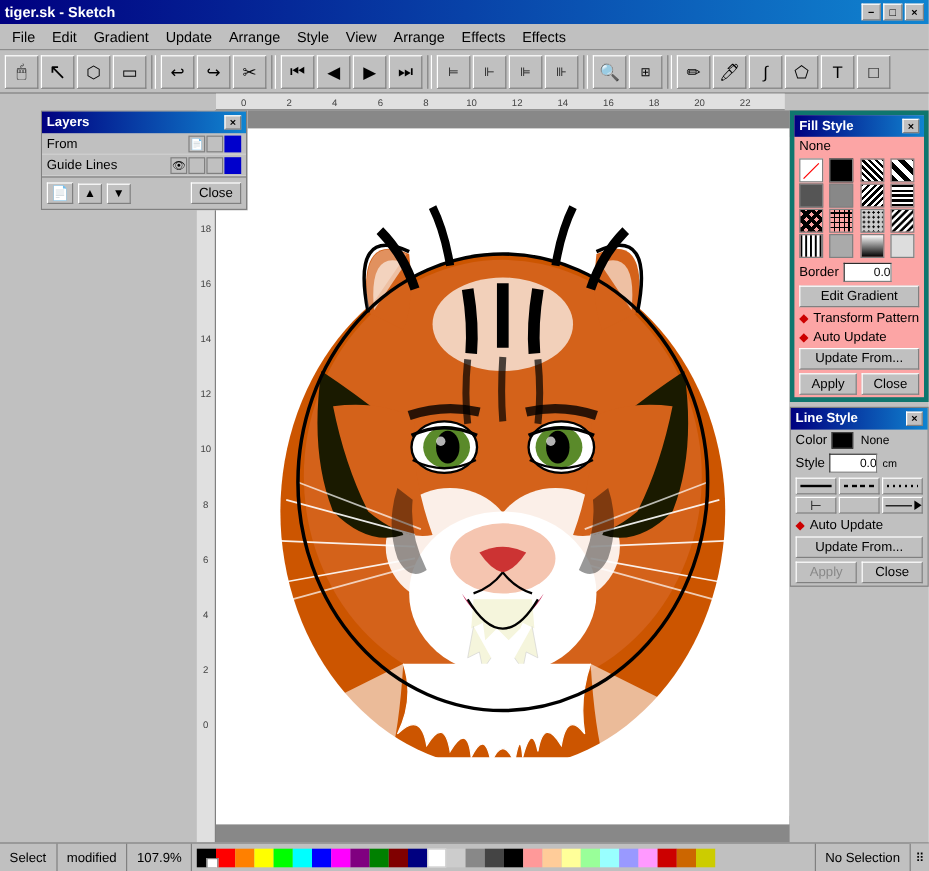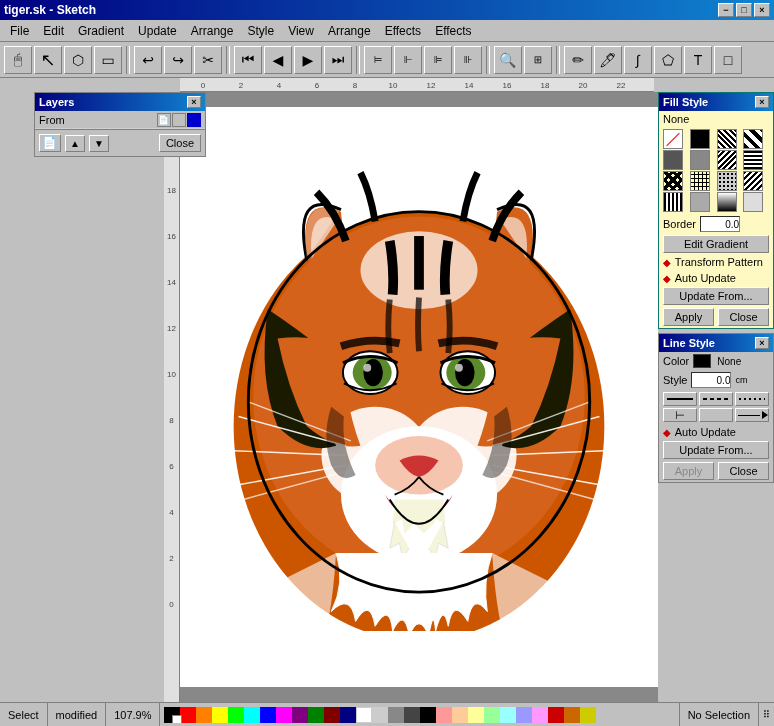--- a/index.html
+++ b/index.html
@@ -156,22 +156,22 @@
     .right-panels {
       width: 120px;
       min-width: 120px;
       display: flex;
       flex-direction: column;
       gap: 0;
     }
 
     
     .fill-panel {
-      background: #fef9c3;
-      border: 1px solid #0f766e;
+      background: #fca5a5;
+      border: 4px solid #0f766e;
       margin-bottom: 4px;
     }
     .border-row {
       display: flex;
       align-items: center;
       padding: 2px 4px;
       gap: 4px;
       font-size: 11px;
     }
     .border-input {
@@ -608,20 +608,29 @@
 
     <div class="layer-row">
       <span class="layer-name">From</span>
       <div style="display:flex;gap:1px;align-items:center;">
         <div style="width:14px;height:14px;border:1px solid #808080;background:#c0c0c0;display:flex;align-items:center;justify-content:center;font-size:9px;">📄</div>
         <div style="width:14px;height:14px;border:1px solid #808080;background:#c0c0c0;"></div>
         <div style="width:14px;height:14px;background:#0000cc;"></div>
       </div>
     </div>
 
+    <div class="layer-row">
+      <span class="layer-name">Guide Lines</span>
+      <div style="display:flex;gap:1px;align-items:center;">
+        <div style="width:14px;height:14px;border:1px solid #808080;background:#c0c0c0;font-size:9px;display:flex;align-items:center;justify-content:center;">👁</div>
+        <div style="width:14px;height:14px;border:1px solid #808080;background:#c0c0c0;"></div>
+        <div style="width:14px;height:14px;background:#c0c0c0;border:1px solid #808080;"></div>
+        <div style="width:14px;height:14px;background:#0000cc;"></div>
+      </div>
+    </div>
 
   </div>
 
   <div class="layers-footer">
     <div class="layer-page-btn">📄</div>
     <button style="background:#c0c0c0;border:1px solid;border-color:#fff #808080 #808080 #fff;font-size:10px;cursor:pointer;padding:2px 4px;">▲</button>
     <button style="background:#c0c0c0;border:1px solid;border-color:#fff #808080 #808080 #fff;font-size:10px;cursor:pointer;padding:2px 4px;">▼</button>
     <button style="background:#c0c0c0;border:1px solid;border-color:#fff #808080 #808080 #fff;font-size:11px;cursor:pointer;padding:2px 6px;margin-left:auto;">Close</button>
   </div>
 </div>

